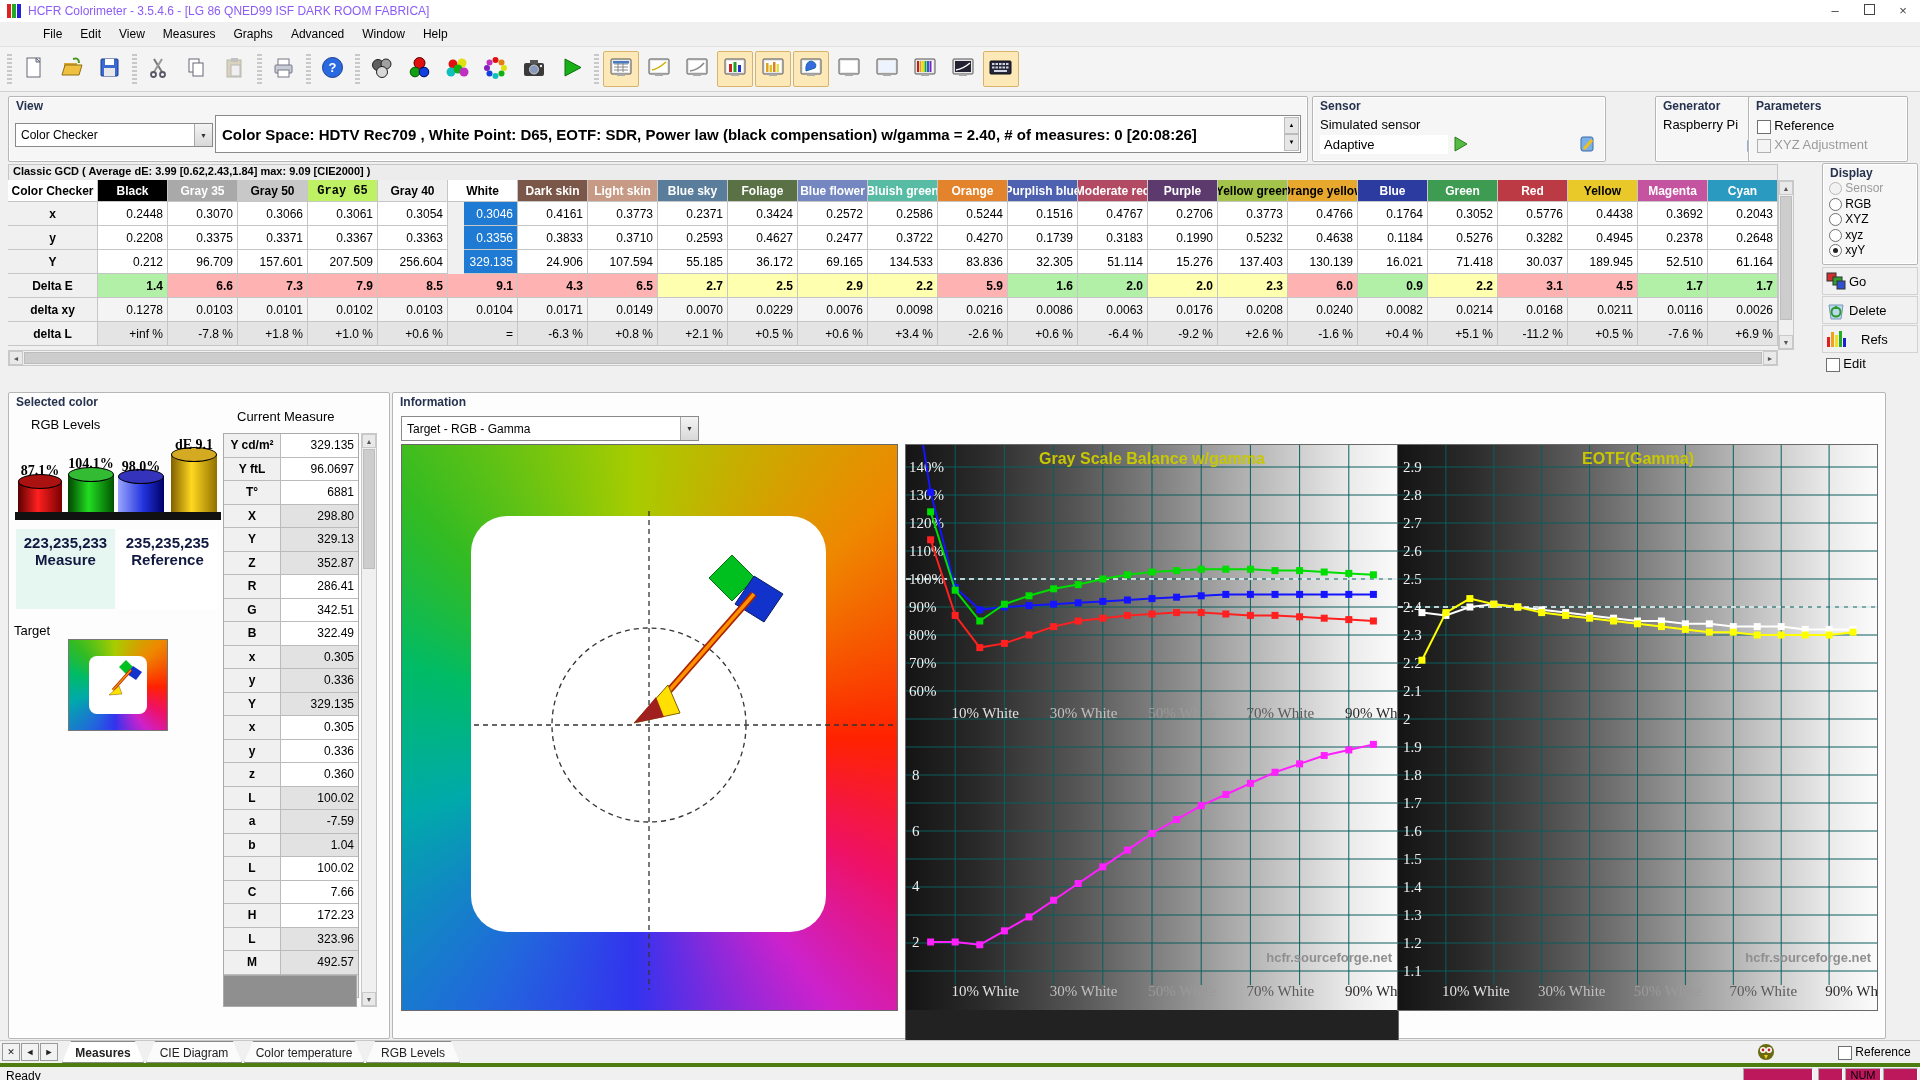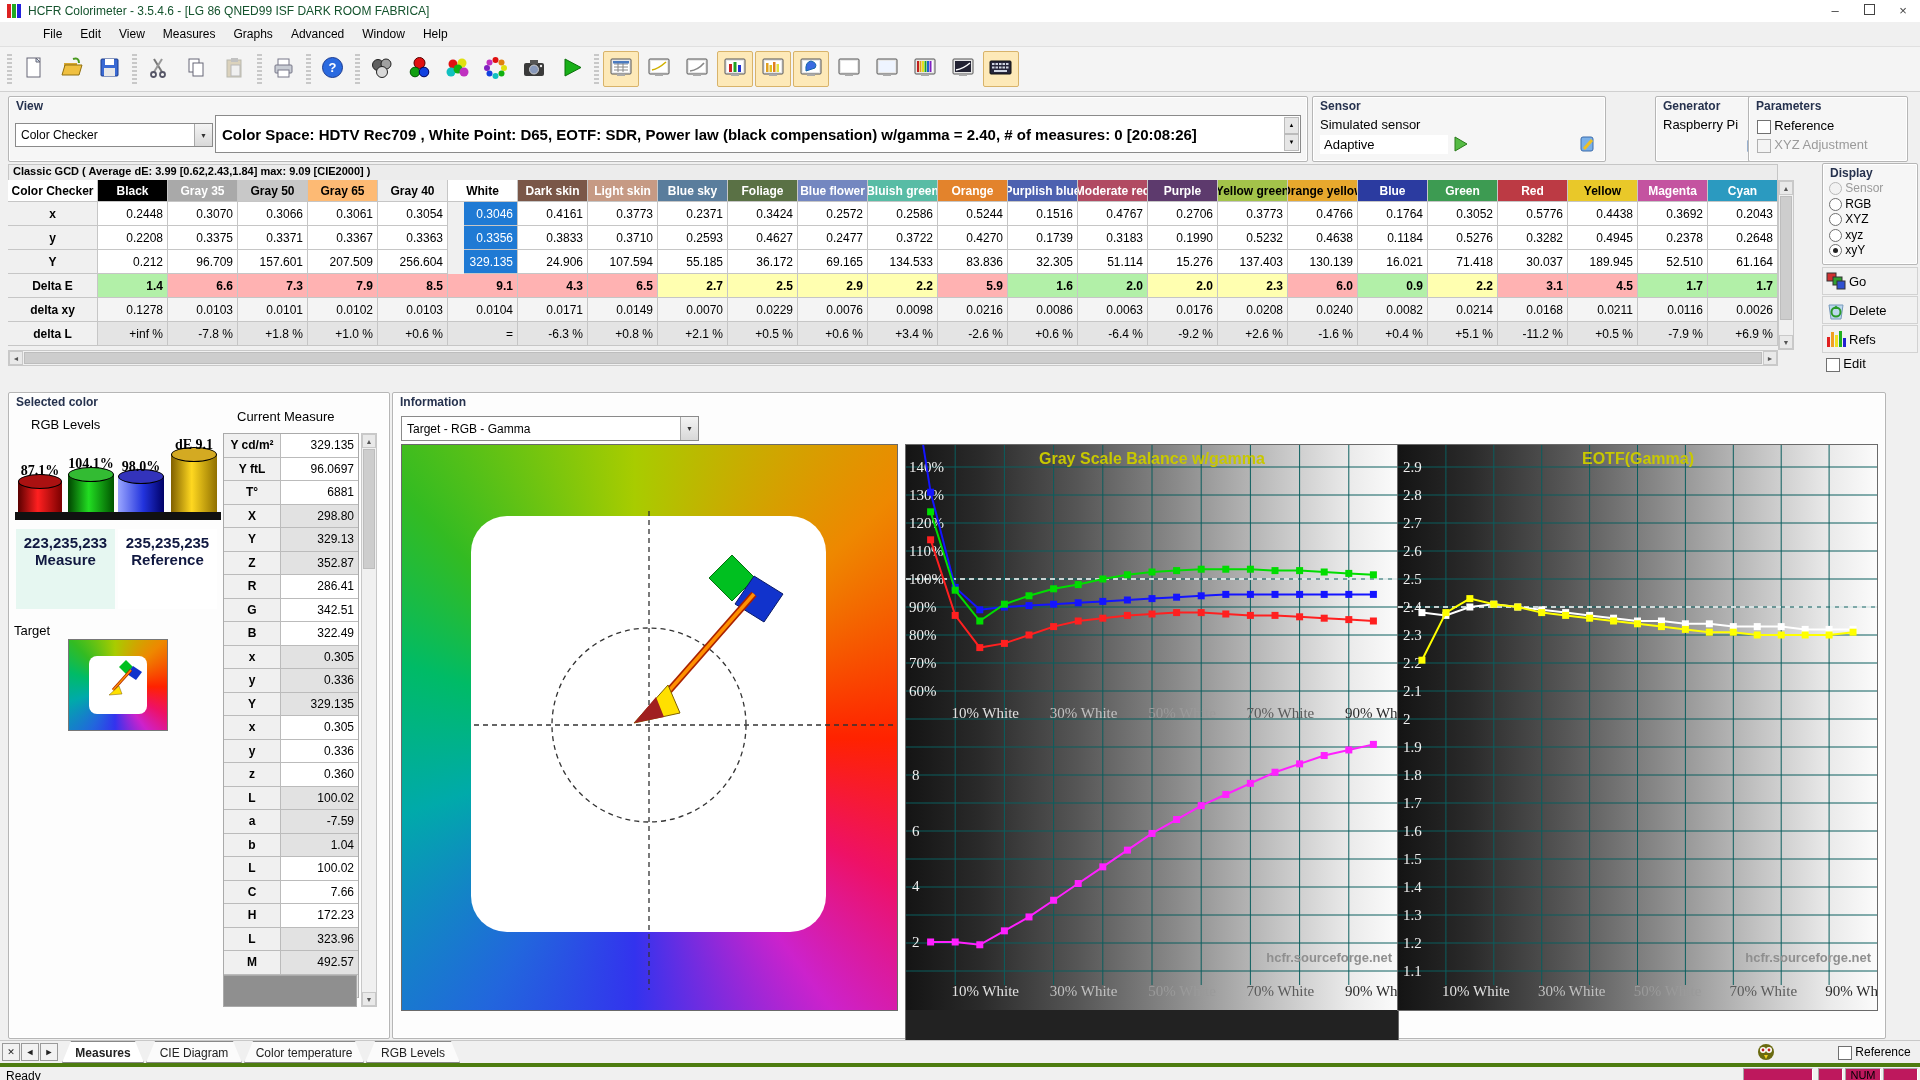--- a/index.html
+++ b/index.html
@@ -1,21 +1,21 @@
 <!DOCTYPE html>
 <html><head>
 <meta charset="utf-8">
 <style>
   html,body{margin:0;padding:0;background:#888;}
   #root{position:relative;width:1920px;height:1080px;background:#f0f0f0;overflow:hidden;
         font-family:"Liberation Sans",sans-serif;font-size:12px;color:#000;}
   .abs{position:absolute;}
   
   #titlebar{left:0;top:0;width:1920px;height:22px;background:#ffffff;border-bottom:1px solid #d8d8d8;}
-  #titlebar .tname{position:absolute;left:28px;top:4px;font-size:12px;color:#14532d;}
+  #titlebar .tname{position:absolute;left:28px;top:4px;font-size:12px;color:#8b5cf6;}
   .logo{display:inline-block;width:15px;height:14px;position:absolute;left:7px;top:4px;}
   .logo i{display:inline-block;width:4px;margin-right:1px;height:100%;}
   .wbtn{position:absolute;top:0;width:34px;height:22px;text-align:center;line-height:22px;color:#444;font-size:13px;}
   
   #menubar{left:0;top:22px;width:1920px;height:25px;background:#f0f0f0;display:flex;align-items:center;padding-left:34px;box-sizing:border-box;border-bottom:1px solid #e0e0e0;}
   #menubar span{padding:3px 9px;font-size:12px;}
   
   #toolbar{left:0;top:47px;width:1920px;height:45px;background:#f4f4f4;border-bottom:1px solid #d0d0d0;display:flex;align-items:center;padding-left:4px;box-sizing:border-box;}
   .tb-grip{width:5px;height:30px;margin:0 3px;background:repeating-linear-gradient(to bottom,#c8c8c8 0 2px,transparent 2px 4px);}
   .tb-btn{width:34px;height:34px;display:flex;align-items:center;justify-content:center;border:1px solid transparent;border-radius:2px;margin:0 1px;}
@@ -374,21 +374,21 @@
       <span class="cb dis"></span> <span style="font-size:13px;">XYZ Adjustment</span>
     </div>
   </div>
 
   <div id="tbl-summary">Classic GCD ( Average dE: 3.99 [0.62,2.43,1.84] max: 9.09 [CIE2000] )</div>
   <div id="cc-grid">
       <div class="hd" style="background:#fff;">Color Checker</div>
       <div class="hd" style="background:#000000;color:#ffffff;">Black</div>
       <div class="hd" style="background:#a9a9a9;color:#ffffff;">Gray 35</div>
       <div class="hd" style="background:#c8c8c8;color:#000000;">Gray 50</div>
-      <div class="hd" style="background:#fdba74;color:#000000;">Gray 65</div>
+      <div class="hd" style="background:#bef264;color:#000000;font-family:Liberation Mono, monospace;">Gray 65</div>
       <div class="hd" style="background:#efefef;color:#000000;">Gray 40</div>
       <div class="hd" style="background:#ffffff;color:#000000;">White</div>
       <div class="hd" style="background:#7a5748;color:#ffffff;">Dark skin</div>
       <div class="hd" style="background:#c69a84;color:#ffffff;">Light skin</div>
       <div class="hd" style="background:#5a7d9c;color:#ffffff;">Blue sky</div>
       <div class="hd" style="background:#5a7145;color:#ffffff;">Foliage</div>
       <div class="hd" style="background:#7487c0;color:#ffffff;">Blue flower</div>
       <div class="hd" style="background:#58bca5;color:#ffffff;">Bluish green</div>
       <div class="hd" style="background:#e3832c;color:#ffffff;">Orange</div>
       <div class="hd" style="background:#4d61b0;color:#ffffff;">Purplish blue</div>
@@ -543,21 +543,21 @@
       <div class="r dl">-2.6 %</div>
       <div class="r dl">+0.6 %</div>
       <div class="r dl">-6.4 %</div>
       <div class="r dl">-9.2 %</div>
       <div class="r dl">+2.6 %</div>
       <div class="r dl">-1.6 %</div>
       <div class="r dl">+0.4 %</div>
       <div class="r dl">+5.1 %</div>
       <div class="r dl">-11.2 %</div>
       <div class="r dl">+0.5 %</div>
-      <div class="r dl">-7.9 %</div>
+      <div class="r dl">-7.6 %</div>
       <div class="r dl">+6.9 %</div>
     </div>
 
   <div class="sb" style="left:1778px;top:180px;width:16px;height:170px;">
     <div class="sb-btn" style="left:0;top:0;width:14px;height:14px;">▲</div>
     <div class="sb-thumb" style="left:1px;top:15px;width:12px;height:124px;"></div>
     <div class="sb-btn" style="left:0;bottom:0;width:14px;height:14px;">▼</div>
   </div>
 
   <div class="sb" style="left:8px;top:350px;width:1770px;height:16px;">
@@ -589,21 +589,21 @@
   <div class="side-btn" style="top:296px;">
     <span class="ic">
         <svg width="22" height="22">
           <path d="M4 6 L18 6 L16 20 L6 20 Z" fill="#bcd8ee" stroke="#7799bb"></path>
           <circle cx="11" cy="13" r="4.5" fill="none" stroke="#2a9a2a" stroke-width="2"></circle>
           <polygon points="11,6.5 14,10 8,10" fill="#2a9a2a"></polygon>
         </svg>
       </span>
     <span>Delete</span>
   </div>
-  <div class="side-btn" style="top:325px;">
+  <div class="side-btn" style="top:325px;gap:12px;">
     <span class="ic">
         <svg width="22" height="20">
           <rect x="2" y="8" width="3" height="10" fill="#e02020"></rect>
           <rect x="6" y="3" width="3" height="15" fill="#f0a020"></rect>
           <rect x="10" y="6" width="3" height="12" fill="#f0e020"></rect>
           <rect x="14" y="2" width="3" height="16" fill="#20b020"></rect>
           <rect x="18" y="9" width="3" height="9" fill="#2020d0"></rect>
         </svg>
       </span>
     <span>Refs</span>

